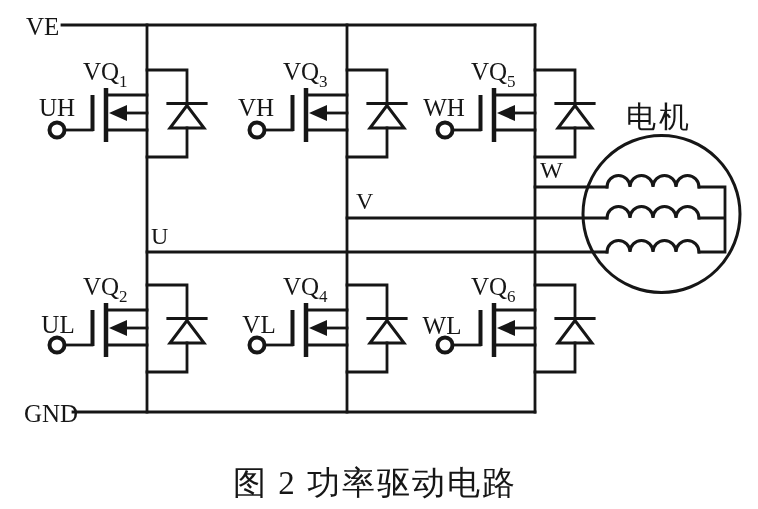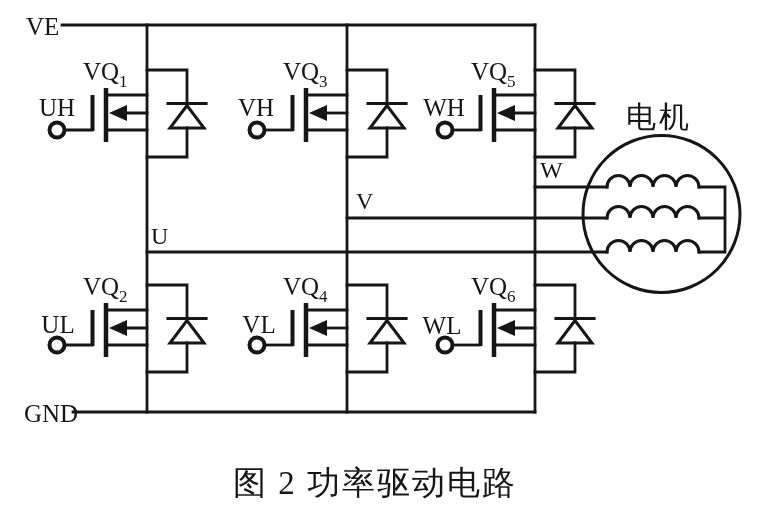--- a/index.html
+++ b/index.html
@@ -2,21 +2,20 @@
 <html><head>
 <meta charset="utf-8">
 <style>
   html,body{margin:0;padding:0;background:#ffffff;}
   .stage{
     position:relative;
     width:758px;height:509px;
     background:#ffffff;
     font-family:"Liberation Serif","DejaVu Serif",serif;
     overflow:hidden;
-    border-radius:12px;
   }
   svg{display:block;}
   .wire{stroke:#161616;stroke-width:2.8;fill:none;stroke-linecap:square;}
   .bar{stroke:#161616;stroke-width:4.5;fill:none;stroke-linecap:butt;}
   .gbar{stroke:#161616;stroke-width:4;fill:none;stroke-linecap:butt;}
   .dline{stroke:#161616;stroke-width:3.2;fill:none;stroke-linecap:square;}
   .tri{stroke:#161616;stroke-width:3;fill:none;stroke-linejoin:miter;}
   .term{stroke:#161616;stroke-width:4;fill:#ffffff;}
   .head{fill:#161616;stroke:none;}
   .coil{stroke:#161616;stroke-width:3;fill:none;stroke-linecap:square;}

